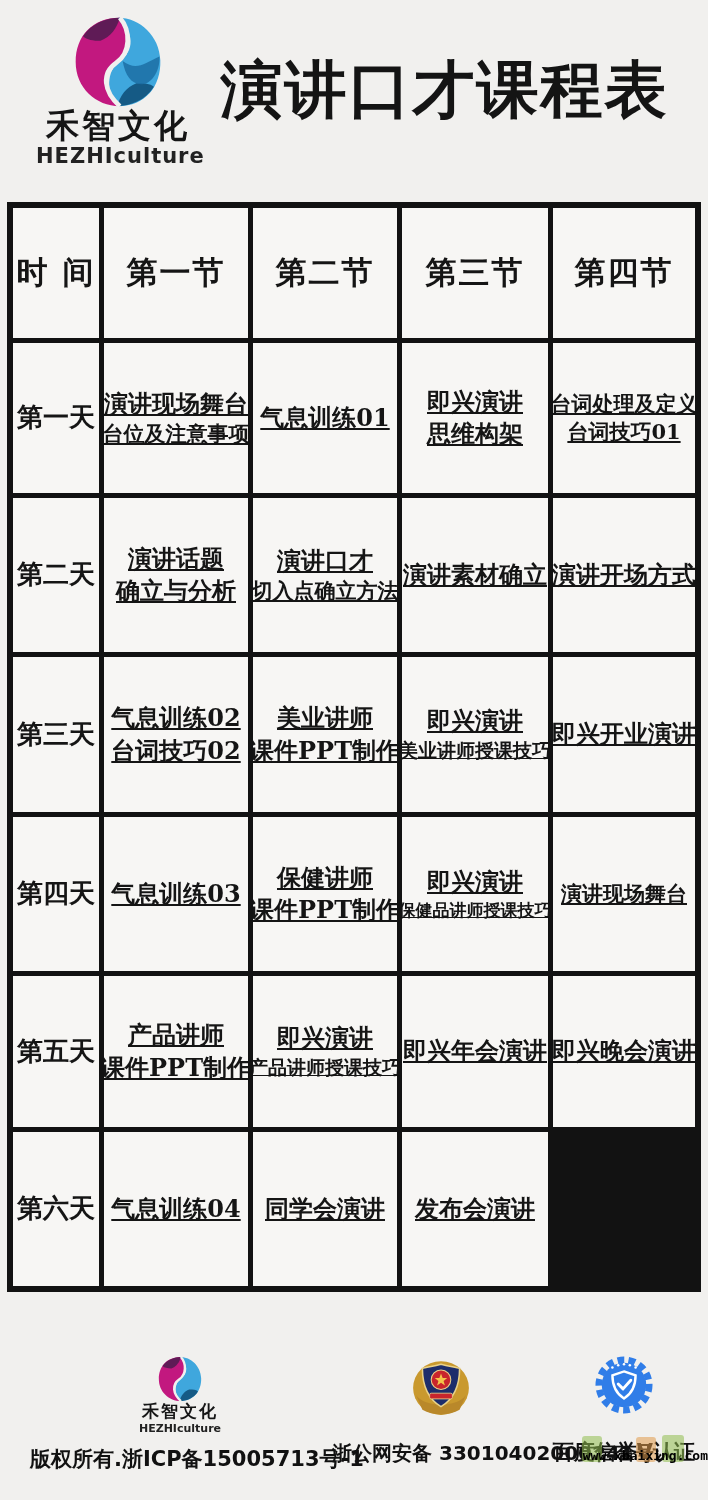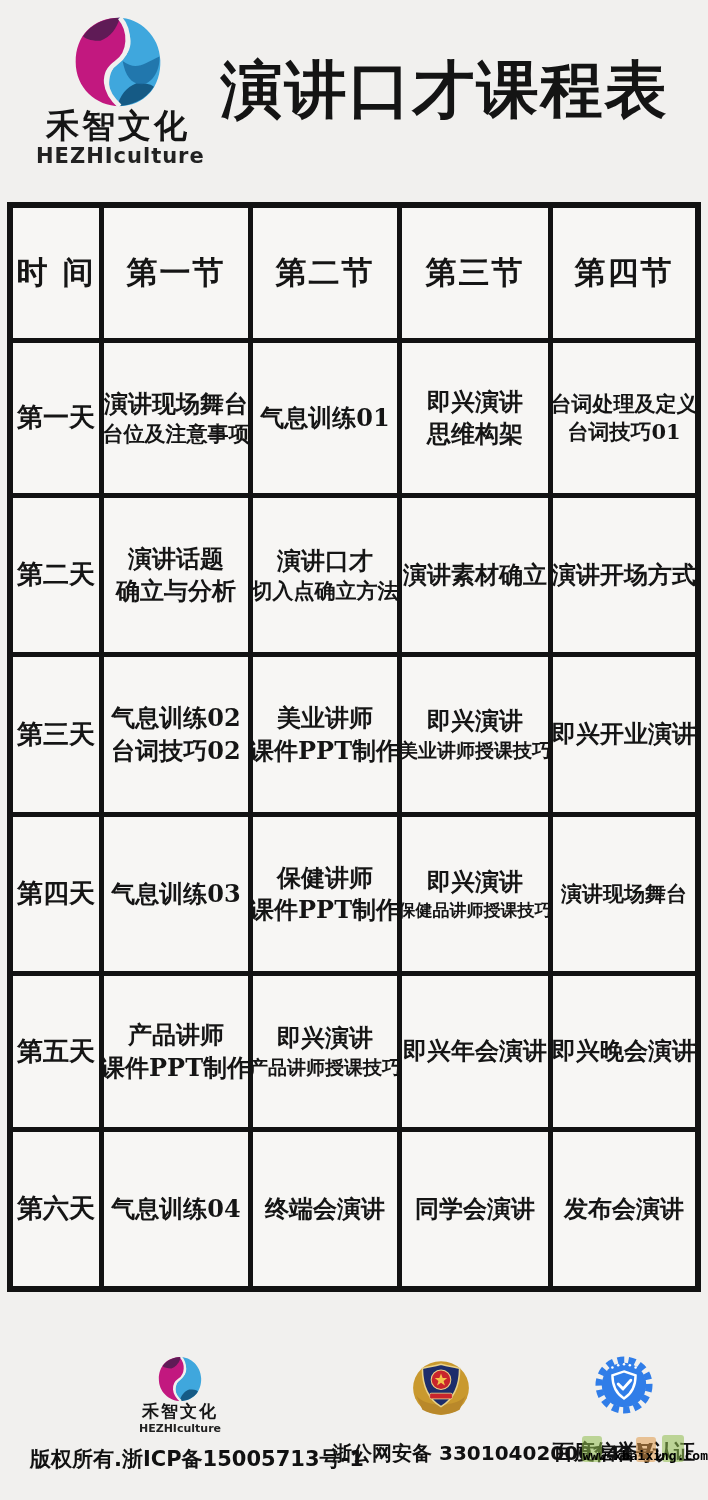--- a/index.html
+++ b/index.html
@@ -30,21 +30,21 @@
   }
   .cell{
     background:#f7f6f4;display:flex;flex-direction:column;
     align-items:center;justify-content:center;text-align:center;
     font-family:"DejaVu Serif","Liberation Serif",serif;
     font-weight:600;line-height:1.35;padding:2px;overflow:hidden;
   }
   .cell span{display:block;white-space:nowrap;}
   .head-cell{font-size:31px;letter-spacing:2px;}
   .day-cell{font-size:26px;}
-  .content-cell{font-size:24px;}
+  .content-cell{font-size:24px;text-decoration:underline;}
   .s21{font-size:21px;}
   .s19{font-size:19px;}
   .s17{font-size:17px;}
   
   .footer-group{position:absolute;text-align:center;}
   .fg-left{left:30px;top:1356px;width:300px;}
   .fg-mid{left:332px;top:1356px;width:218px;}
   .fg-right{left:540px;top:1356px;width:168px;}
   .footer-group svg{display:block;margin:0 auto;}
   .flogo-cn{font-size:17px;font-weight:bold;letter-spacing:2px;line-height:1.15;}
@@ -193,23 +193,20 @@
       <span>即兴晚会演讲</span>
     </div>
 
   <div class="cell day-cell">
       <span>第六天</span>
     </div>
   <div class="cell content-cell">
       <span>气息训练04</span>
     </div>
   <div class="cell content-cell">
-      <span>终端会演讲</span>
-    </div>
-  <div class="cell content-cell">
       <span>同学会演讲</span>
     </div>
   <div class="cell content-cell">
       <span>发布会演讲</span>
     </div>
 </div>
 
 <div class="footer-group fg-left">
   <svg width="52" height="46" viewBox="0 0 100 100" aria-hidden="true">
     <path d="M52 2 C22 2 4 22 4 50 C4 78 26 98 52 98 C34 82 32 62 48 51 C64 40 64 16 52 2 Z" fill="#c2187f"></path>

